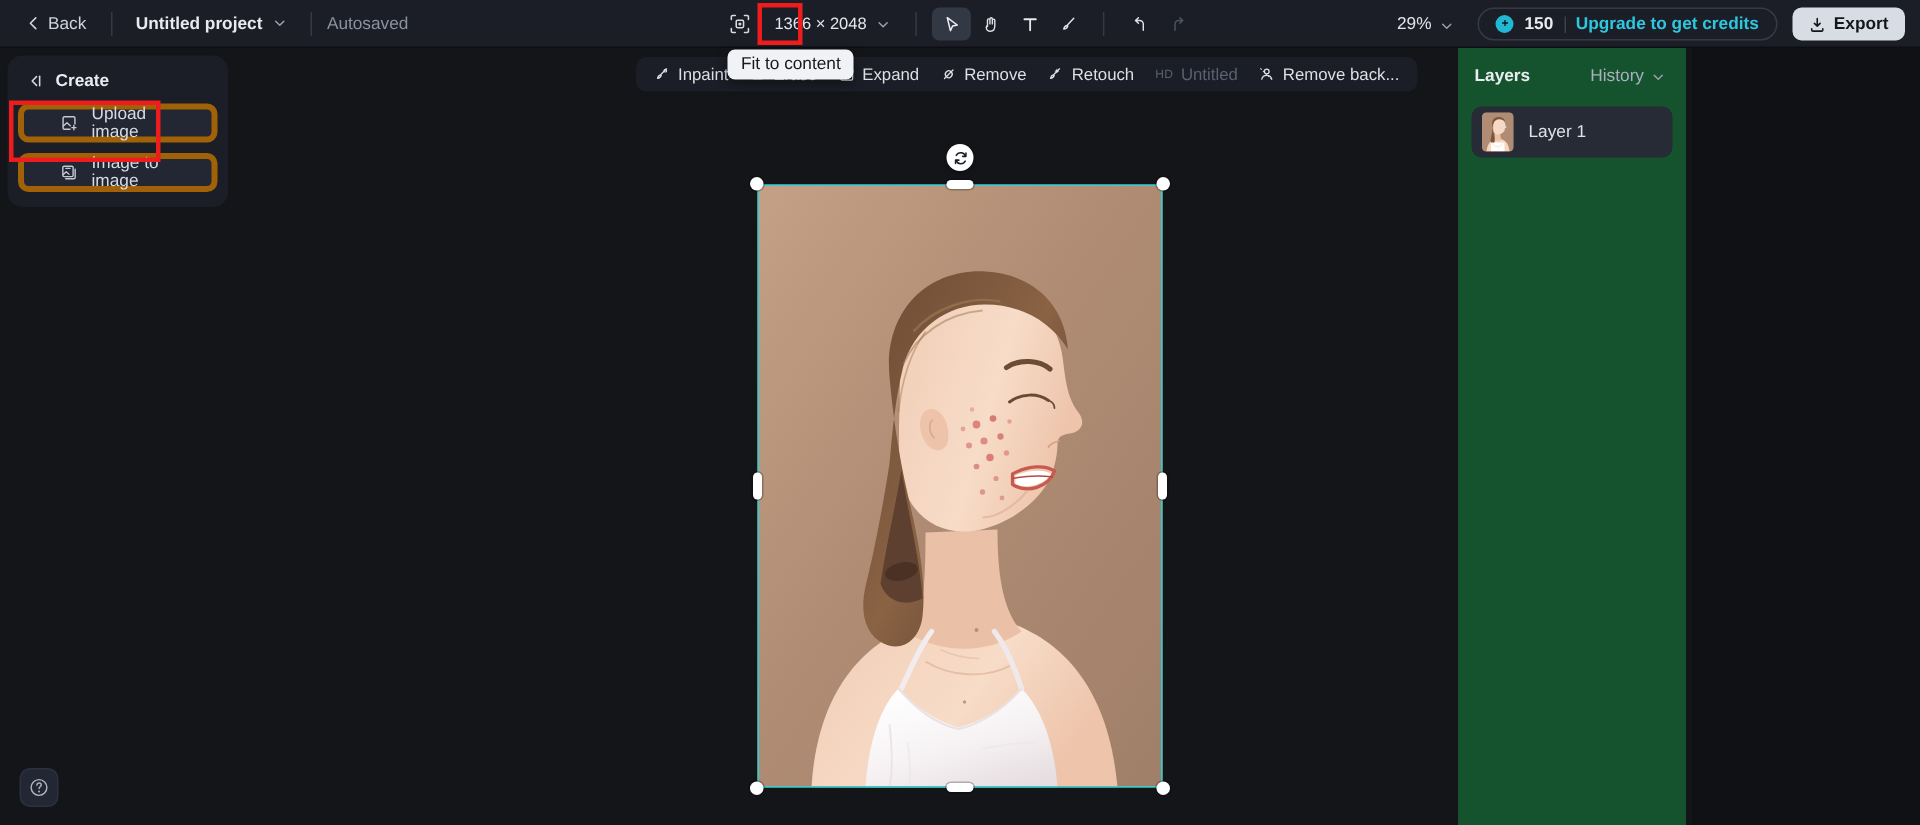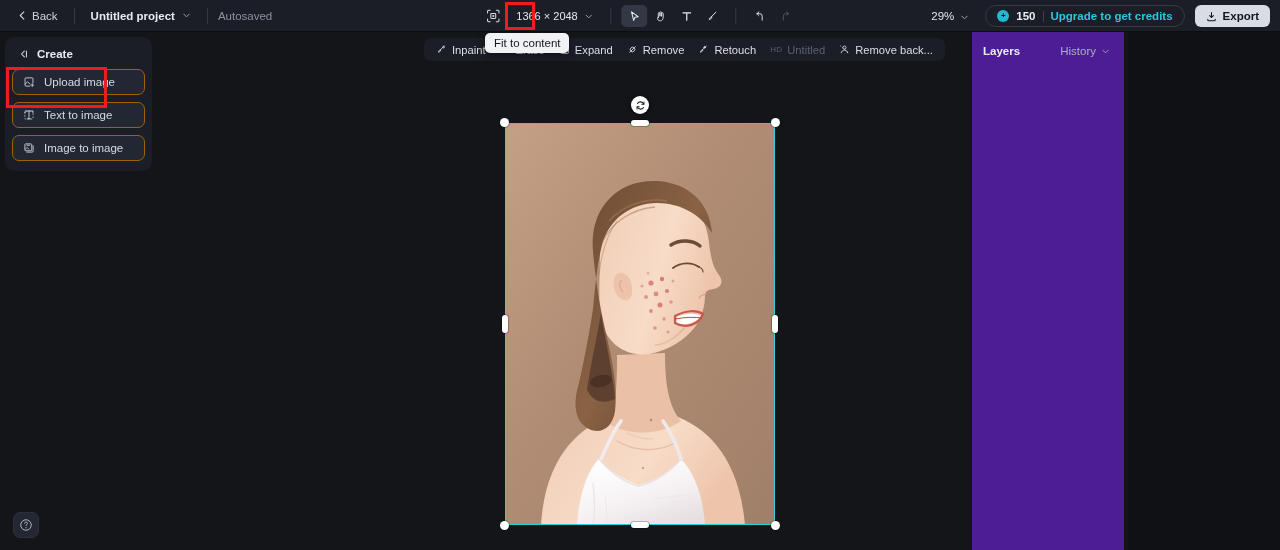--- a/index.html
+++ b/index.html
@@ -82,24 +82,24 @@
     background: #1b1e26; border-radius: 10px; padding: 8px 7px 10px 7px;
     z-index: 20;
   }
   .create-hd {
     display: flex; align-items: center; gap: 8px;
     padding: 3px 5px 9px 5px;
   }
   .create-label { color: #e9ecf1; font-size: 11.5px; font-weight: bold; }
   .panel-item {
     display: flex; align-items: center; gap: 9px;
-    height: 26px; border-radius: 7px; padding: 0 10px;
+    height: 26px; border-radius: 7px; padding: 0 24px;
     background: #232733; color: #d6dae2; font-size: 11.5px;
     margin-bottom: 7px; cursor: pointer;
-    border: 1px solid #a16207;
+    border: 4px solid #a16207;
   }
   .panel-item:last-child { margin-bottom: 0; }
   .panel-item .ico { color: #c4c9d3; display:flex; }
 
   .help-btn {
     position: absolute; left: 13px; top: 512px;
     width: 26px; height: 26px; border-radius: 7px;
     background: #232733; border: 1px solid #2b3140;
     display: flex; align-items: center; justify-content: center;
     cursor: pointer; color: #aeb4c0; z-index: 20;
@@ -157,21 +157,21 @@
     position: absolute; left: 50%; margin-left: -9px; top: -27px;
     width: 18px; height: 18px; border-radius: 50%;
     background: #ffffff; display: flex; align-items: center; justify-content: center;
     color: #1b1e26; cursor: grab;
     box-shadow: 0 1px 4px rgba(0,0,0,.5);
   }
 
   
   .right-panel {
     position: absolute; right: 0; top: 32px; width: 152px; height: 518px;
-    background: #4c1d95; z-index: 20; padding: 10px 9px;
+    background: #14532d; z-index: 20; padding: 10px 9px;
   }
   .rp-head { display: flex; align-items: center; justify-content: space-between; padding: 1px 2px 12px 2px; }
   .rp-title { color: #e9ecf1; font-size: 11.5px; font-weight: bold; }
   .hist-wrap { display: flex; align-items: center; gap: 5px; cursor: pointer; padding: 2px 3px; border-radius: 4px; }
   .hist-label { color: #aab0bd; font-size: 11.5px; }
   .layer-row {
     display: flex; align-items: center; gap: 10px;
     background: #272b35; border-radius: 7px; padding: 4px 7px; cursor: pointer;
   }
   .layer-thumb {
@@ -508,29 +508,20 @@
       <span class="ico">
         <svg width="12" height="12" viewBox="0 0 14 14">
             <path d="M11.6 7.8V3.2a1 1 0 0 0-1-1H3.4a1 1 0 0 0-1 1v7.6a1 1 0 0 0 1 1h4.4" fill="none" stroke="#c4c9d3" stroke-width="1.1" stroke-linecap="round"></path>
             <path d="M2.6 9.4 5.4 6.8l2.6 2.4" fill="none" stroke="#c4c9d3" stroke-width="1.1" stroke-linecap="round" stroke-linejoin="round"></path>
             <path d="M10.8 9v3.2M9.2 10.6h3.2" fill="none" stroke="#c4c9d3" stroke-width="1.1" stroke-linecap="round"></path>
           </svg>
       </span>
       <span>Upload image</span>
     </div>
 
-    <div class="panel-item">
-      <span class="ico">
-        <svg width="12" height="12" viewBox="0 0 14 14">
-            <path d="M2.4 4.4V3a.6.6 0 0 1 .6-.6h8a.6.6 0 0 1 .6.6v1.4M7 2.6v8.8M5.2 11.4h3.6" fill="none" stroke="#c4c9d3" stroke-width="1.1" stroke-linecap="round"></path>
-            <rect x="2.2" y="2.2" width="9.6" height="9.6" rx="1" fill="none" stroke="#c4c9d3" stroke-width=".9" stroke-dasharray="2 1.6"></rect>
-          </svg>
-      </span>
-      <span>Text to image</span>
-    </div>
 
     <div class="panel-item">
       <span class="ico">
         <svg width="12" height="12" viewBox="0 0 14 14">
             <rect x="2.2" y="2.2" width="8" height="8" rx="1" fill="none" stroke="#c4c9d3" stroke-width="1.1"></rect>
             <path d="M4.6 3.8h3.2M11.8 4.4v6.4a1 1 0 0 1-1 1H4.4" fill="none" stroke="#c4c9d3" stroke-width="1.1" stroke-linecap="round"></path>
             <path d="M2.6 8.6 4.8 6.4l2.2 2" fill="none" stroke="#c4c9d3" stroke-width="1" stroke-linecap="round" stroke-linejoin="round"></path>
           </svg>
       </span>
       <span>Image to image</span>
@@ -553,18 +544,32 @@
       <div class="hist-wrap">
         <span class="hist-label">History</span>
         <span>
           <svg width="9" height="9" viewBox="0 0 10 10">
               <path d="M2 3.5 L5 6.5 L8 3.5" fill="none" stroke="#9aa0ad" stroke-width="1.1" stroke-linecap="round" stroke-linejoin="round"></path>
             </svg>
         </span>
       </div>
     </div>
 
+    <div class="layer-row">
+      <span class="layer-thumb">
+        <svg width="21" height="26" viewBox="0 0 21 26" preserveAspectRatio="none">
+          <rect width="21" height="26" fill="#b08c74"></rect>
+          <path d="M3 26 C3.4 21 5.8 18.6 8.4 17.8 L13 17.8 C15.8 18.7 17.8 21 18.4 26 Z" fill="#f4d6c1"></path>
+          <path d="M8.6 14 C8.6 16.6 8.4 17.4 7.8 18.2 C9.6 19.2 11.8 19 13.2 18.1 C12.4 17.2 12.2 15.8 12.2 14 Z" fill="#ebc0a5"></path>
+          <path d="M7.4 7.8 C7.2 5.3 9.2 3.6 11.6 3.8 C13.8 4 15.3 5.5 15.4 7.4 C15.5 8.4 15.7 8.9 16.1 9.4 C16.5 9.9 16.3 10.3 15.7 10.4 C15.4 10.4 15.2 10.5 15.2 10.8 C15.2 11.5 15 12.3 14.5 12.9 C13.7 13.8 12.5 14.5 11.1 14.7 C9.3 14.9 8 14 7.6 12.4 C7.4 11.3 7.5 9.2 7.4 7.8 Z" fill="#f5d9c5"></path>
+          <path d="M6.8 7.8 C6.5 5 8.5 2.9 11.4 3 C13.8 3.1 15.2 4.6 15.4 6.5 C14.6 5.3 13.2 4.5 11.5 4.5 C9.6 4.5 8.1 5.6 7.6 7.5 C7.2 8.9 7 10.4 6.9 12 C6.6 13.8 6.2 16.1 5.8 17.8 C5.5 19.1 5.8 20.1 6.7 20.5 C7.5 20.9 8.3 20.3 8.5 19.2 C8.7 17.3 8.1 15.2 7.6 13.3 C7.2 11.5 6.9 9.5 6.8 7.8 Z" fill="#7a5539"></path>
+          <rect x="6" y="20" width="9" height="6" fill="#ffffff" opacity=".92"></rect>
+          <path d="M6.6 20.6 C7.6 21.8 9 22.6 10.4 22.9 C11.8 22.6 13.2 21.8 14.1 20.6" fill="none" stroke="#e9e1e3" stroke-width=".5"></path>
+        </svg>
+      </span>
+      <span class="layer-name">Layer 1</span>
+    </div>
   </div>
 
   <div class="redbox" id="redbox-fit"></div>
   <div class="redbox" id="redbox-upload"></div>
 
 </div>
 
 </body></html>

